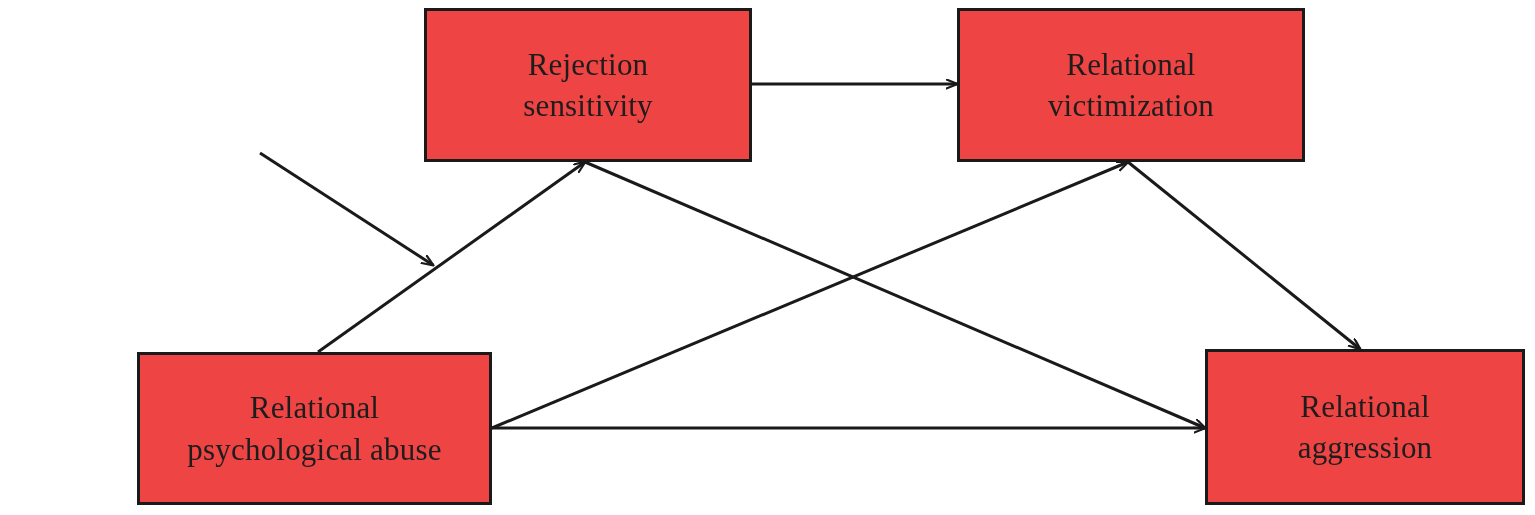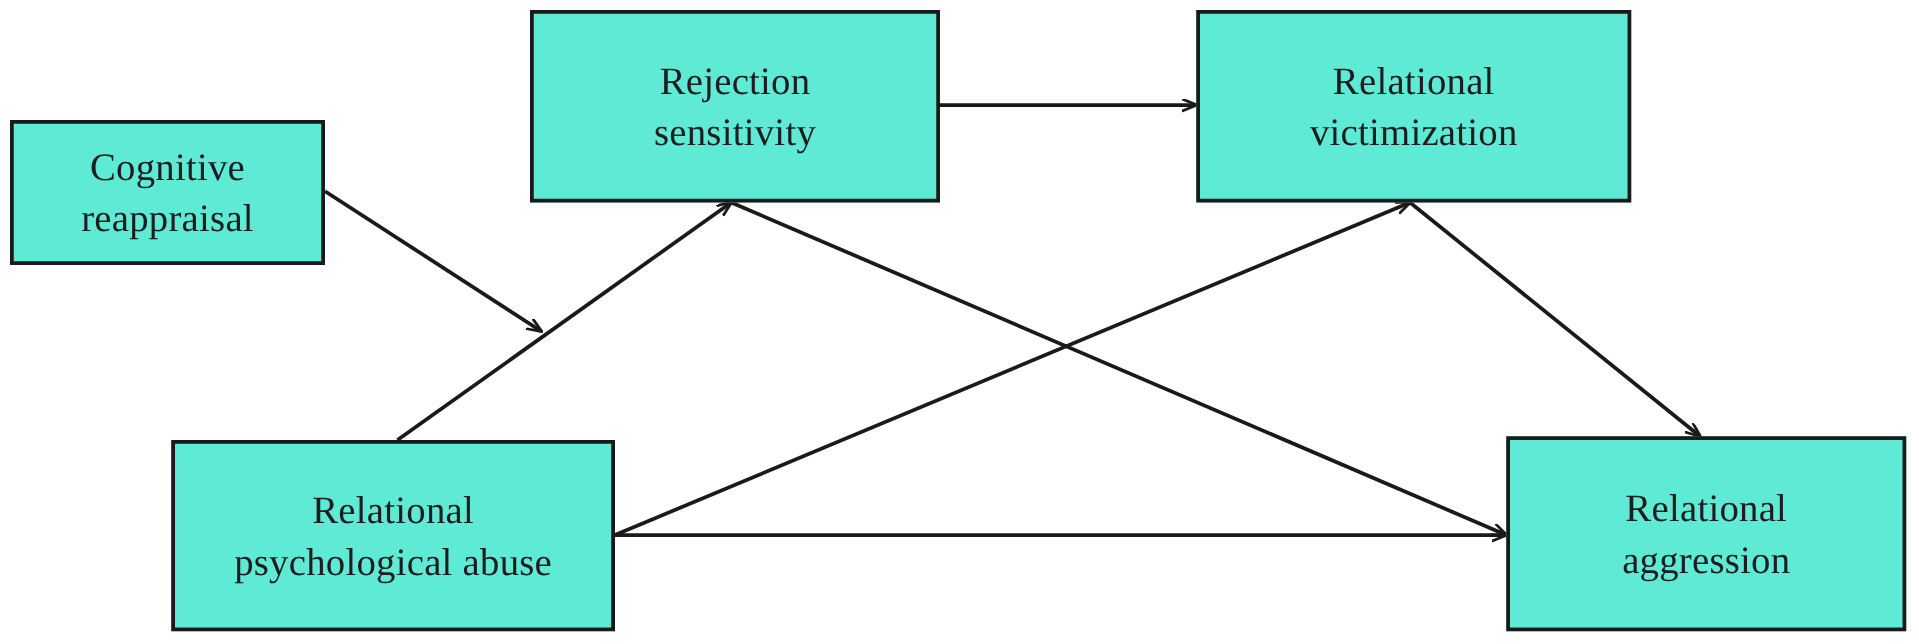--- a/index.html
+++ b/index.html
@@ -22,21 +22,21 @@
     position: absolute;
     left: 0;
     top: 0;
     width: 1535px;
     height: 515px;
   }
   .node {
     position: absolute;
     box-sizing: border-box;
     border: 3px solid #1a1a1a;
-    background: #5eead4;
+    background: #ef4444;
     display: flex;
     align-items: center;
     justify-content: center;
     text-align: center;
     z-index: 2;
   }
   .node-label {
     display: block;
     color: #1d1d1d;
     font-size: 31px;
@@ -66,24 +66,20 @@
 
     <line class="edge" stroke="#1a1a1a" stroke-width="3" marker-end="url(#arrowhead)" x1="492" y1="428" x2="1128" y2="162"></line>
 
     <line class="edge" stroke="#1a1a1a" stroke-width="3" marker-end="url(#arrowhead)" x1="585" y1="162" x2="1205" y2="428"></line>
 
     <line class="edge" stroke="#1a1a1a" stroke-width="3" marker-end="url(#arrowhead)" x1="492" y1="428" x2="1205" y2="428"></line>
 
     <line class="edge" stroke="#1a1a1a" stroke-width="3" marker-end="url(#arrowhead)" x1="1128" y1="162" x2="1360" y2="349"></line>
   </svg>
 
-  <div class="node" style="left: 8px; top: 96px; width: 252px; height: 116px; border-color: rgb(26, 26, 26);">
-    <span class="node-label" style="color: rgb(29, 29, 29);">Cognitive
-reappraisal</span>
-  </div>
 
   <div class="node" style="left: 424px; top: 8px; width: 328px; height: 154px; border-color: rgb(26, 26, 26);">
     <span class="node-label" style="color: rgb(29, 29, 29);">Rejection
 sensitivity</span>
   </div>
 
   <div class="node" style="left: 957px; top: 8px; width: 348px; height: 154px; border-color: rgb(26, 26, 26);">
     <span class="node-label" style="color: rgb(29, 29, 29);">Relational
 victimization</span>
   </div>

